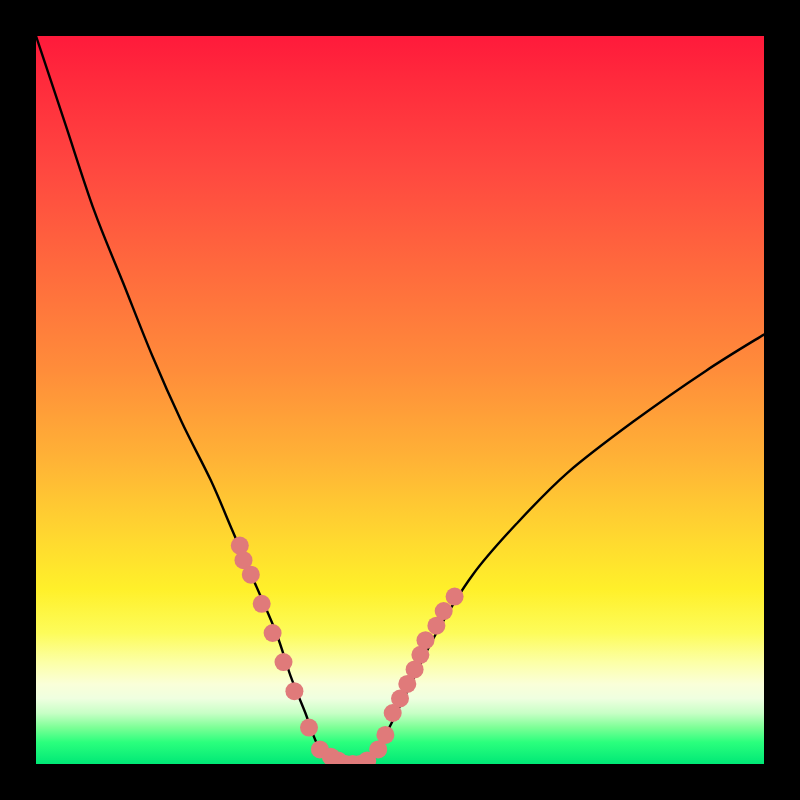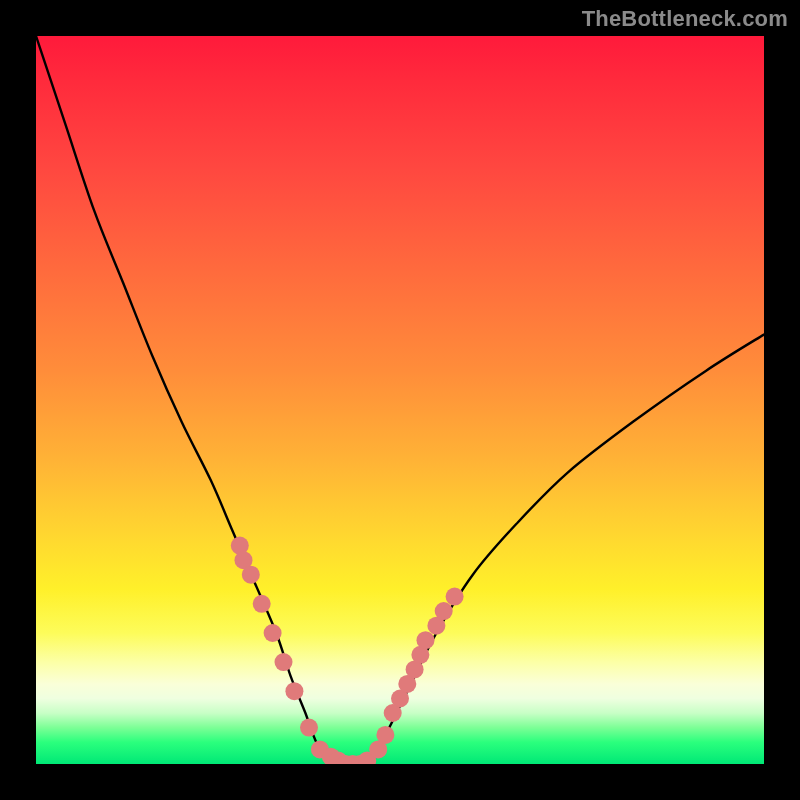--- a/index.html
+++ b/index.html
@@ -66,21 +66,20 @@
   }
   .marker {
     fill: #e07a7a;
     stroke: none;
   }
 </style>
 </head>
 <body>
 
 <div class="frame">
-  <div class="watermark">TheBottleneck.com</div>
 
   <div class="plot">
     <svg class="curve" viewBox="0 0 728 728" preserveAspectRatio="none">
       <path id="curve-path" fill="none" stroke="#000" stroke-width="2.4" stroke-linecap="round" stroke-linejoin="round" d="M 0.0 0.0 C 4.9 14.6, 19.4 58.2, 29.1 87.4 C 38.8 116.5, 48.5 148.0, 58.2 174.7 C 67.9 201.4, 77.7 223.3, 87.4 247.5 C 97.1 271.8, 106.8 297.3, 116.5 320.3 C 126.2 343.4, 135.9 365.2, 145.6 385.8 C 155.3 406.5, 166.2 425.9, 174.7 444.1 C 183.2 462.3, 189.3 478.1, 196.6 495.0 C 203.8 512.0, 211.1 529.0, 218.4 546.0 C 225.7 563.0, 234.2 581.2, 240.2 597.0 C 246.3 612.7, 249.9 627.3, 254.8 640.6 C 259.7 654.0, 265.1 666.1, 269.4 677.0 C 273.6 688.0, 276.6 698.9, 280.3 706.2 C 283.9 713.4, 287.0 717.1, 291.2 720.7 C 295.4 724.4, 300.9 726.8, 305.8 728.0 C 310.6 729.2, 315.5 729.2, 320.3 728.0 C 325.2 726.8, 330.0 725.6, 334.9 720.7 C 339.7 715.9, 343.4 709.8, 349.4 698.9 C 355.5 688.0, 362.8 672.2, 371.3 655.2 C 379.8 638.2, 389.5 616.4, 400.4 597.0 C 411.3 577.5, 423.5 556.9, 436.8 538.7 C 450.1 520.5, 464.7 504.7, 480.5 487.8 C 496.3 470.8, 512.0 453.8, 531.4 436.8 C 550.9 419.8, 573.9 402.8, 597.0 385.8 C 620.0 368.9, 647.9 349.4, 669.8 334.9 C 691.6 320.3, 718.3 304.5, 728.0 298.5"></path>
       <g id="markers-group">
           <circle cx="203.8" cy="509.6" r="9" class="marker" fill="#e07a7a"></circle>
           <circle cx="207.5" cy="524.2" r="9" class="marker" fill="#e07a7a"></circle>
           <circle cx="214.8" cy="538.7" r="9" class="marker" fill="#e07a7a"></circle>
           <circle cx="225.7" cy="567.8" r="9" class="marker" fill="#e07a7a"></circle>
           <circle cx="236.6" cy="597.0" r="9" class="marker" fill="#e07a7a"></circle>

